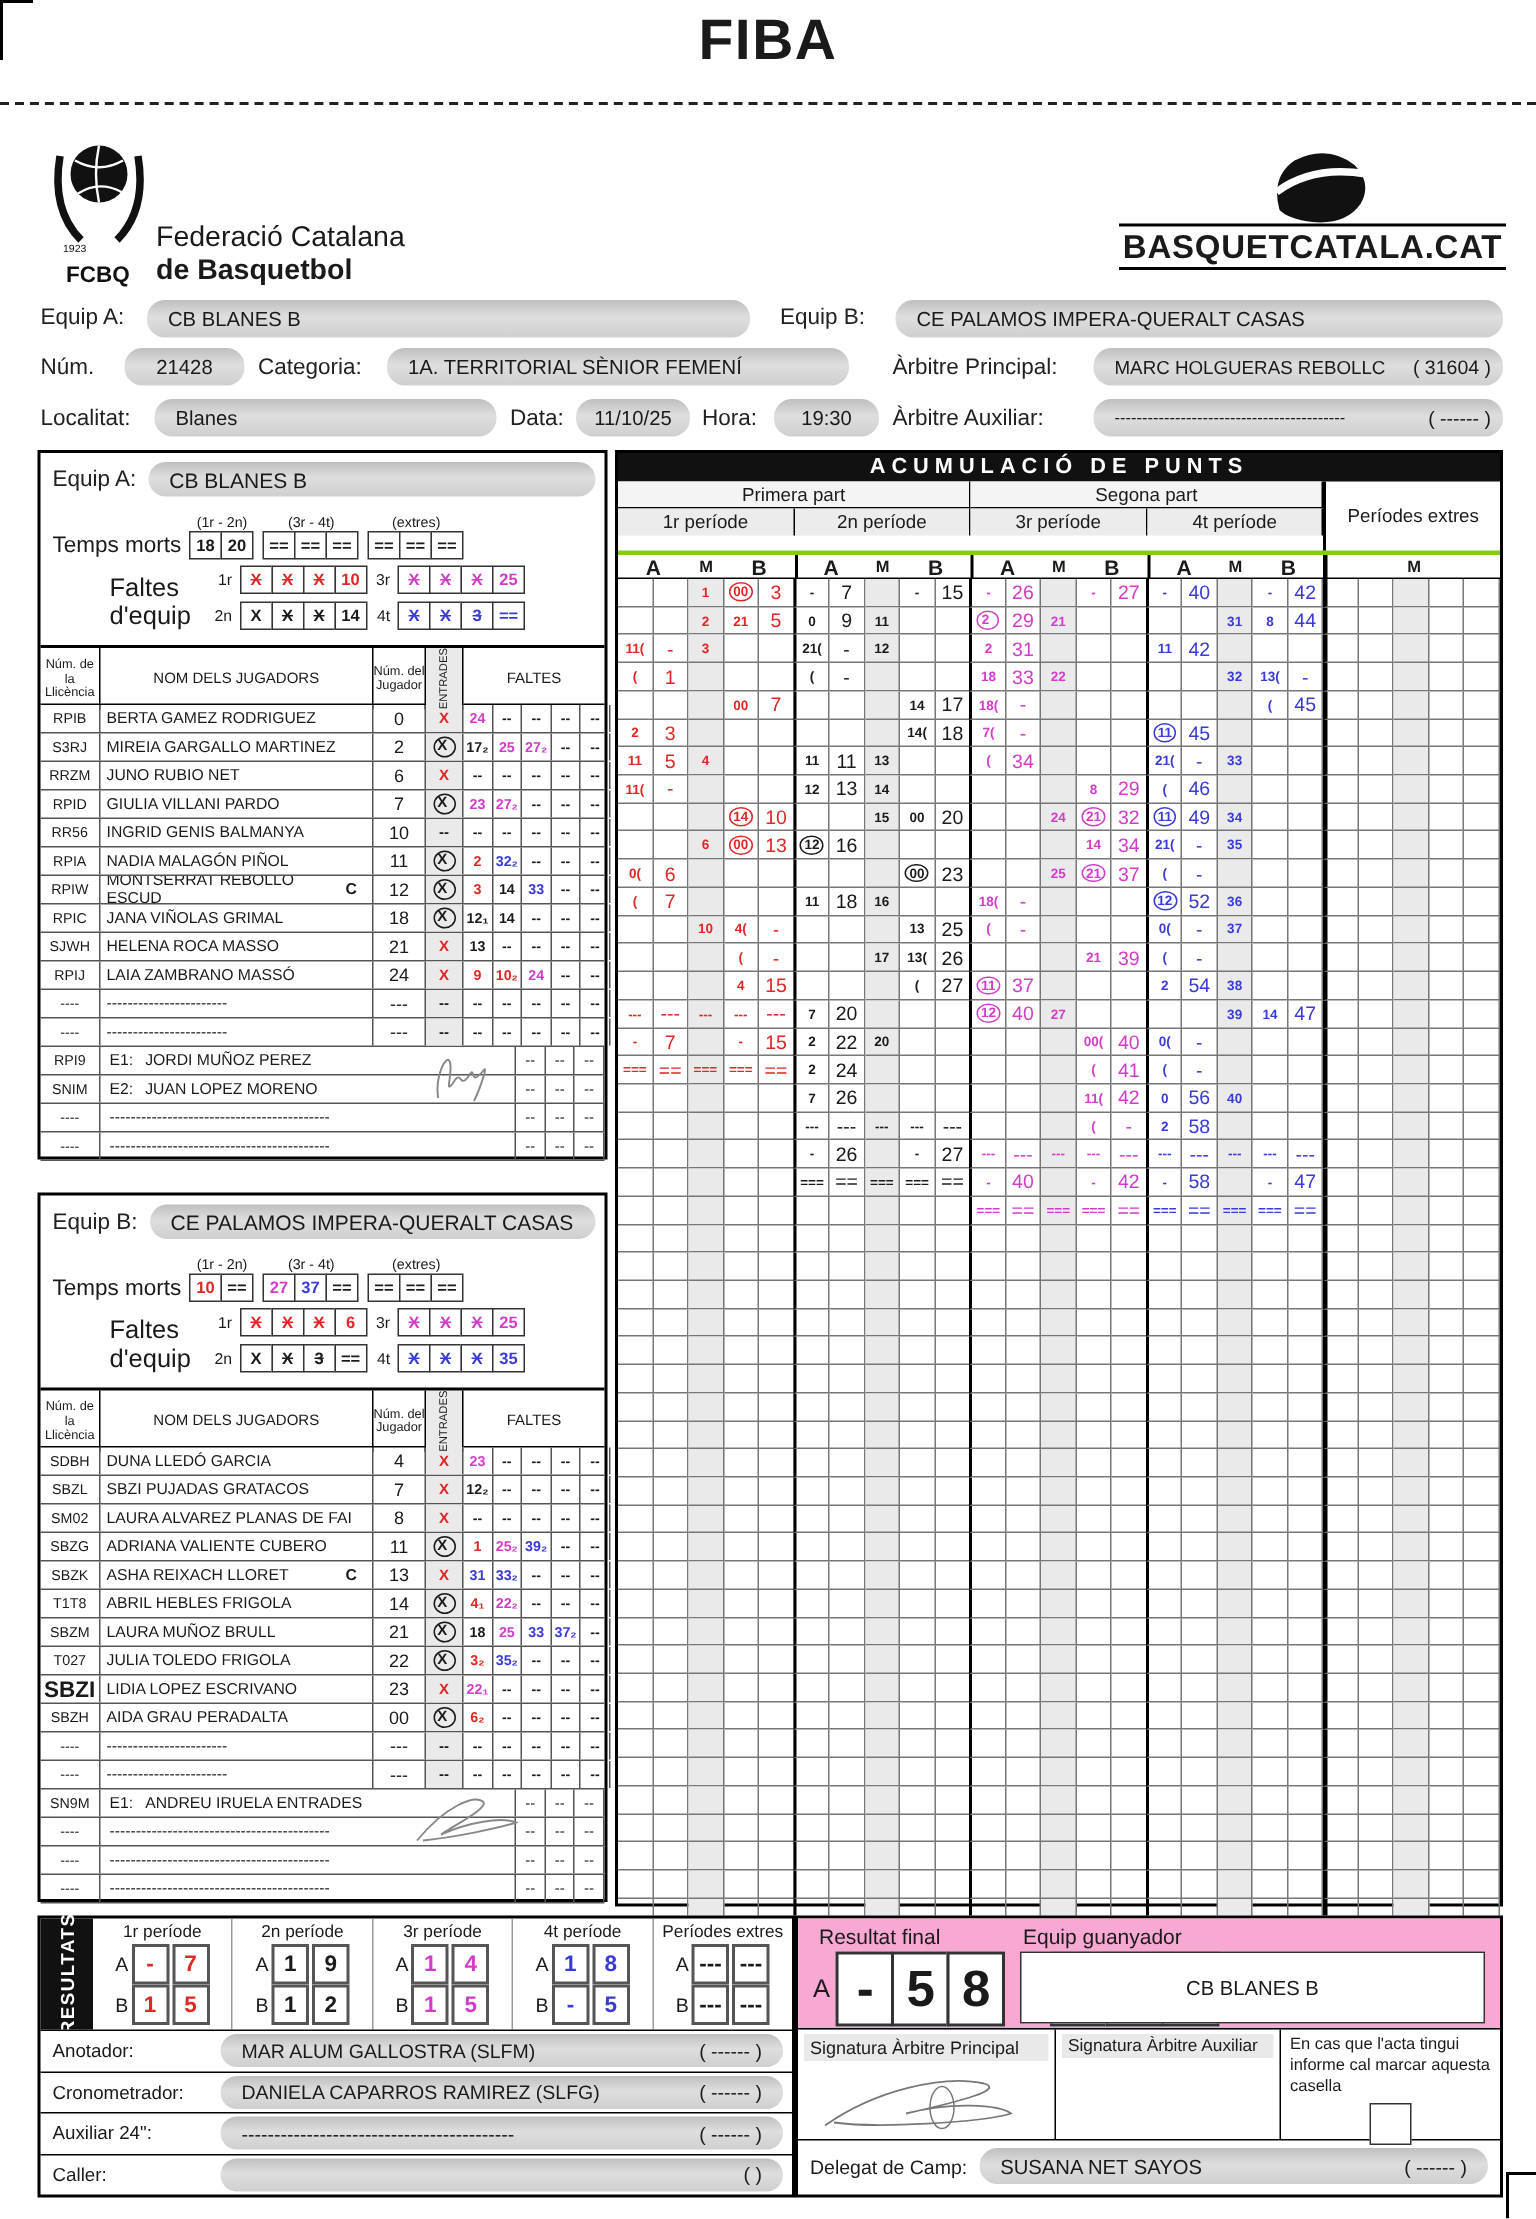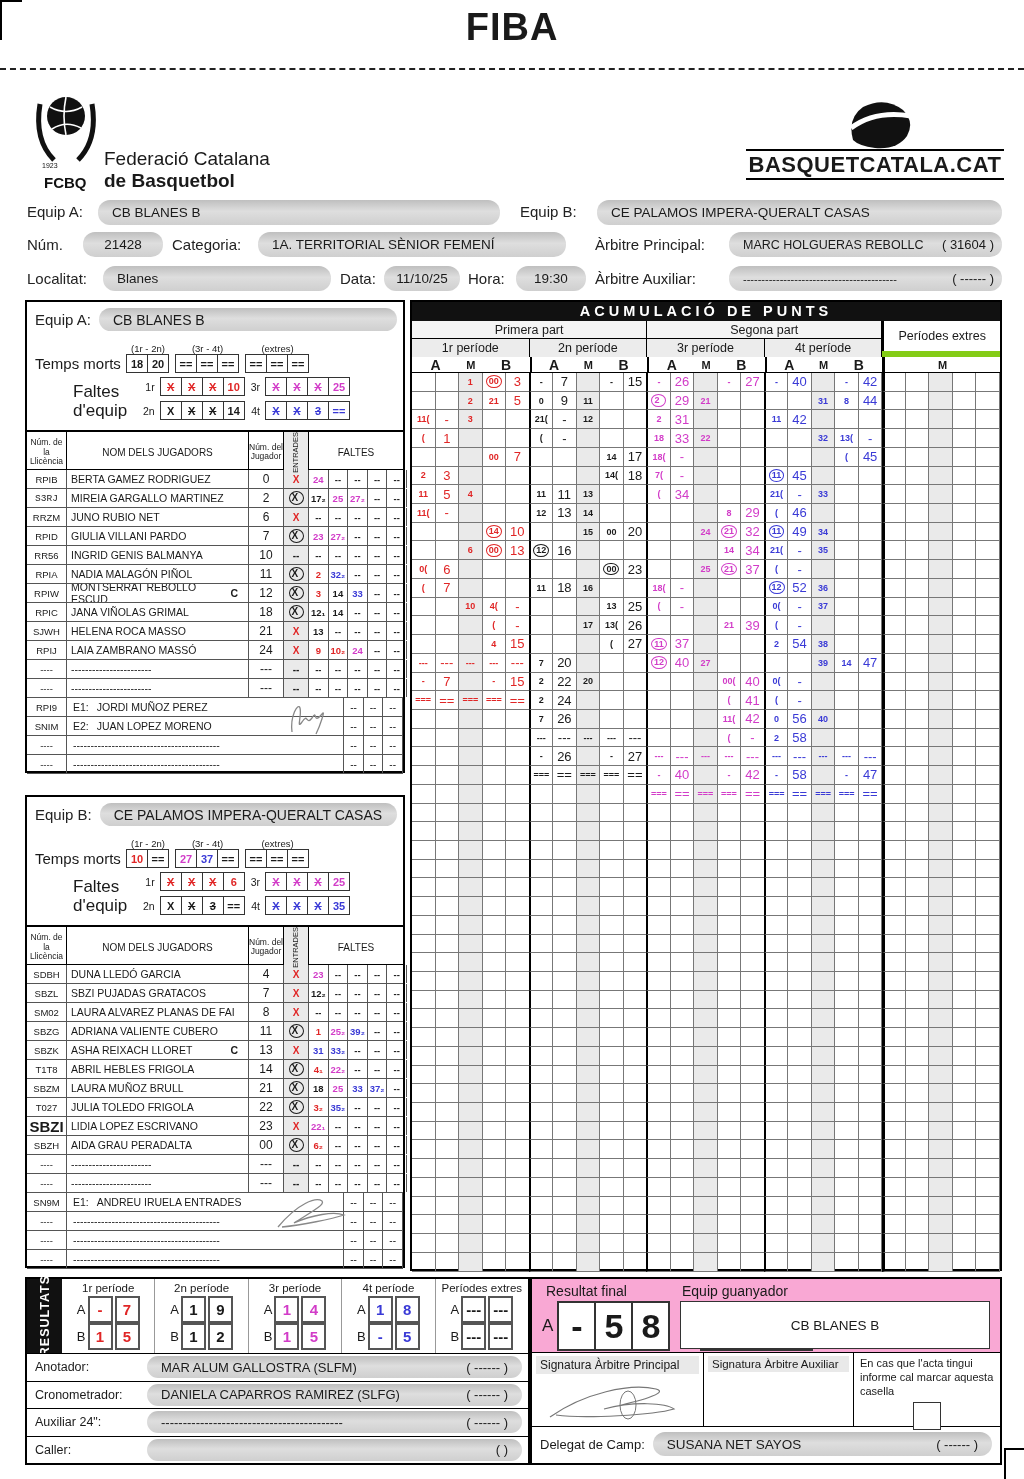--- a/index.html
+++ b/index.html
@@ -59,21 +59,21 @@
   .prow .ent{background:var(--shade);font-weight:bold;font-size:10px;}
   .prow .fl{font-weight:bold;font-size:9.5px;}
   .crow{display:grid;grid-template-columns:40px 1fr repeat(3,19.6px);height:19px;border-bottom:1px solid #555;box-sizing:border-box;}
   .crow>div{border-right:1px solid #555;display:flex;align-items:center;font-size:10px;justify-content:center;box-sizing:border-box;}
   .crow .nm{justify-content:flex-start;padding-left:6px;gap:8px;font-size:10.5px;}
   .sig{position:absolute;pointer-events:none;}
   
   .punts{left:410px;top:300px;width:592px;height:971px;border:2px solid #000;box-sizing:border-box;background:#fff;}
   .ptitle{height:19px;background:#111;color:#fff;font-weight:bold;font-size:14.5px;letter-spacing:4px;
           text-align:center;line-height:19px;}
-  .phead{display:flex;height:36px;border-bottom:6px solid #84cc16;box-sizing:border-box;}
+  .phead{display:flex;height:49px;border-bottom:3px solid #84cc16;box-sizing:border-box;}
   .phl{width:80%;}
   .phparts{display:flex;height:18px;}
   .phparts>div{width:50%;border-right:1px solid #000;border-bottom:1px solid #000;background:#f4f4f4;
                font-size:12.5px;display:flex;align-items:center;justify-content:center;box-sizing:border-box;}
   .phper{display:flex;height:18px;}
   .phper>div{width:25%;border-right:1px solid #000;background:#ececec;font-size:12.5px;
              display:flex;align-items:center;justify-content:center;box-sizing:border-box;}
   .phex{width:20%;border-left:2px solid #000;display:flex;align-items:center;justify-content:center;
         text-align:center;font-size:12.5px;line-height:1.15;box-sizing:border-box;}
   .pletters{display:grid;grid-template-columns:repeat(25,1fr);height:16px;border-bottom:1.5px solid #000;box-sizing:border-box;}
@@ -285,21 +285,21 @@
           </div>
           <div class="num">0</div>
           <div class="c-r ent">X</div>
           <div class="c-m fl">24</div>
           <div class="fl">--</div>
           <div class="fl">--</div>
           <div class="fl">--</div>
           <div class="fl">--</div>
         </div>
         <div class="prow">
-          <div style="font-size: 9.5px; font-family: Liberation Mono, monospace;">S3RJ</div>
+          <div style="font-size: 9.5px;">S3RJ</div>
           <div class="nm">
             <span>MIREIA GARGALLO MARTINEZ</span>
           </div>
           <div class="num">2</div>
           <div class="ent">
             <span class="circ">X</span>
           </div>
           <div class="fl">17₂</div>
           <div class="c-m fl">25</div>
           <div class="c-m fl">27₂</div>

